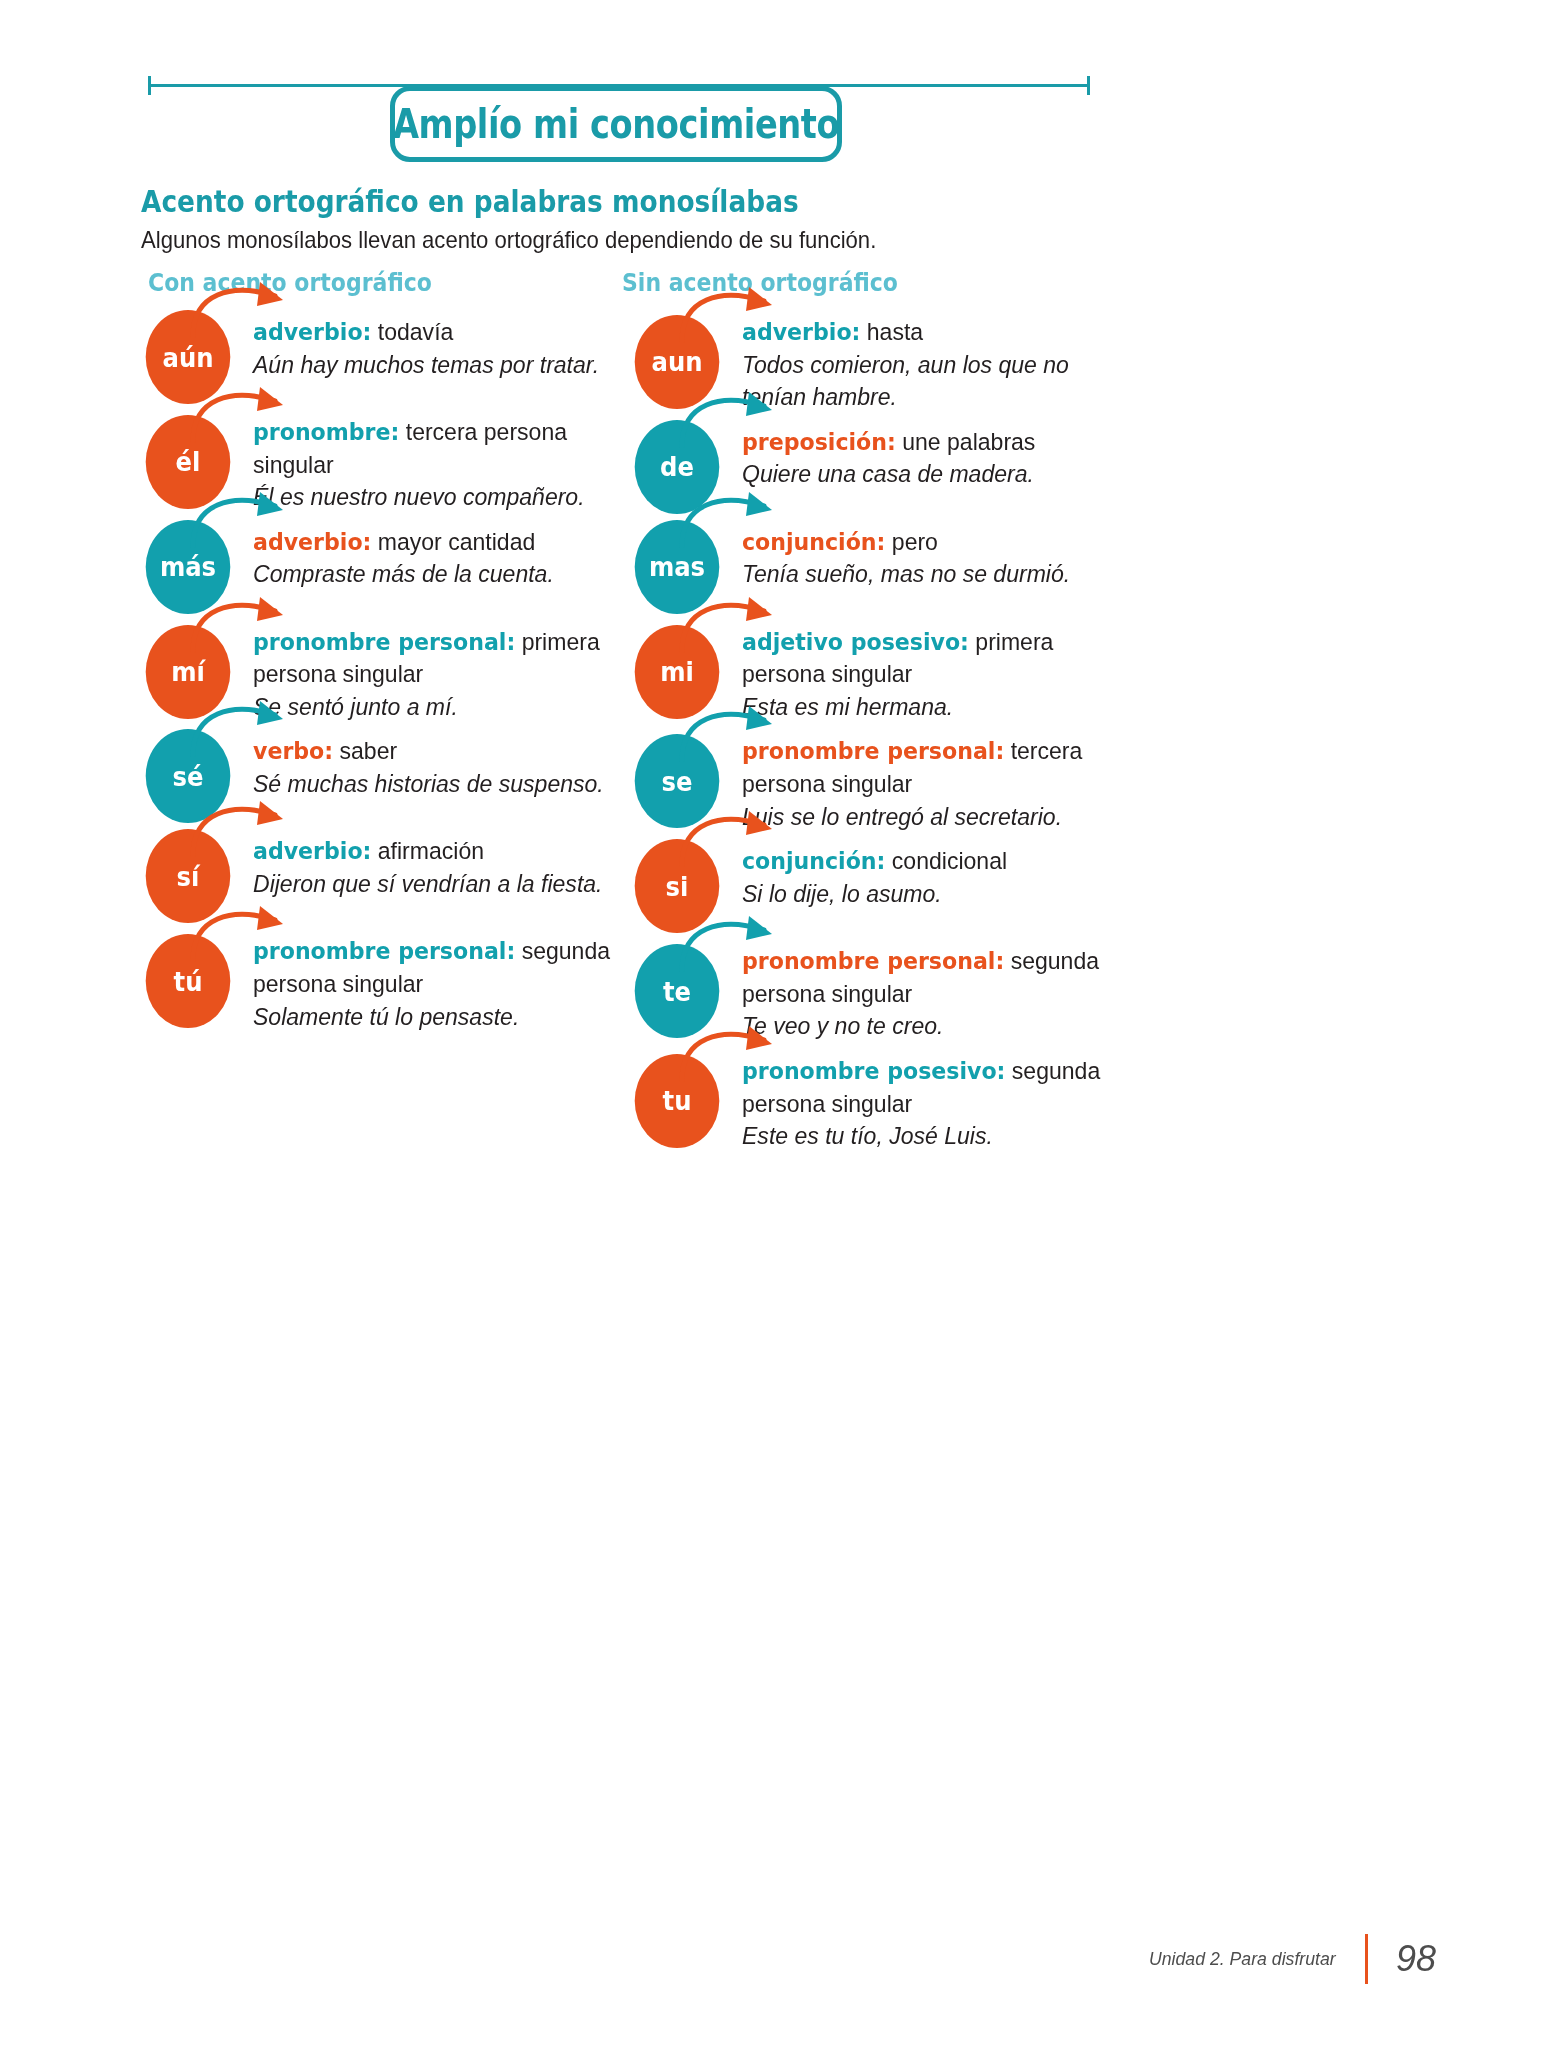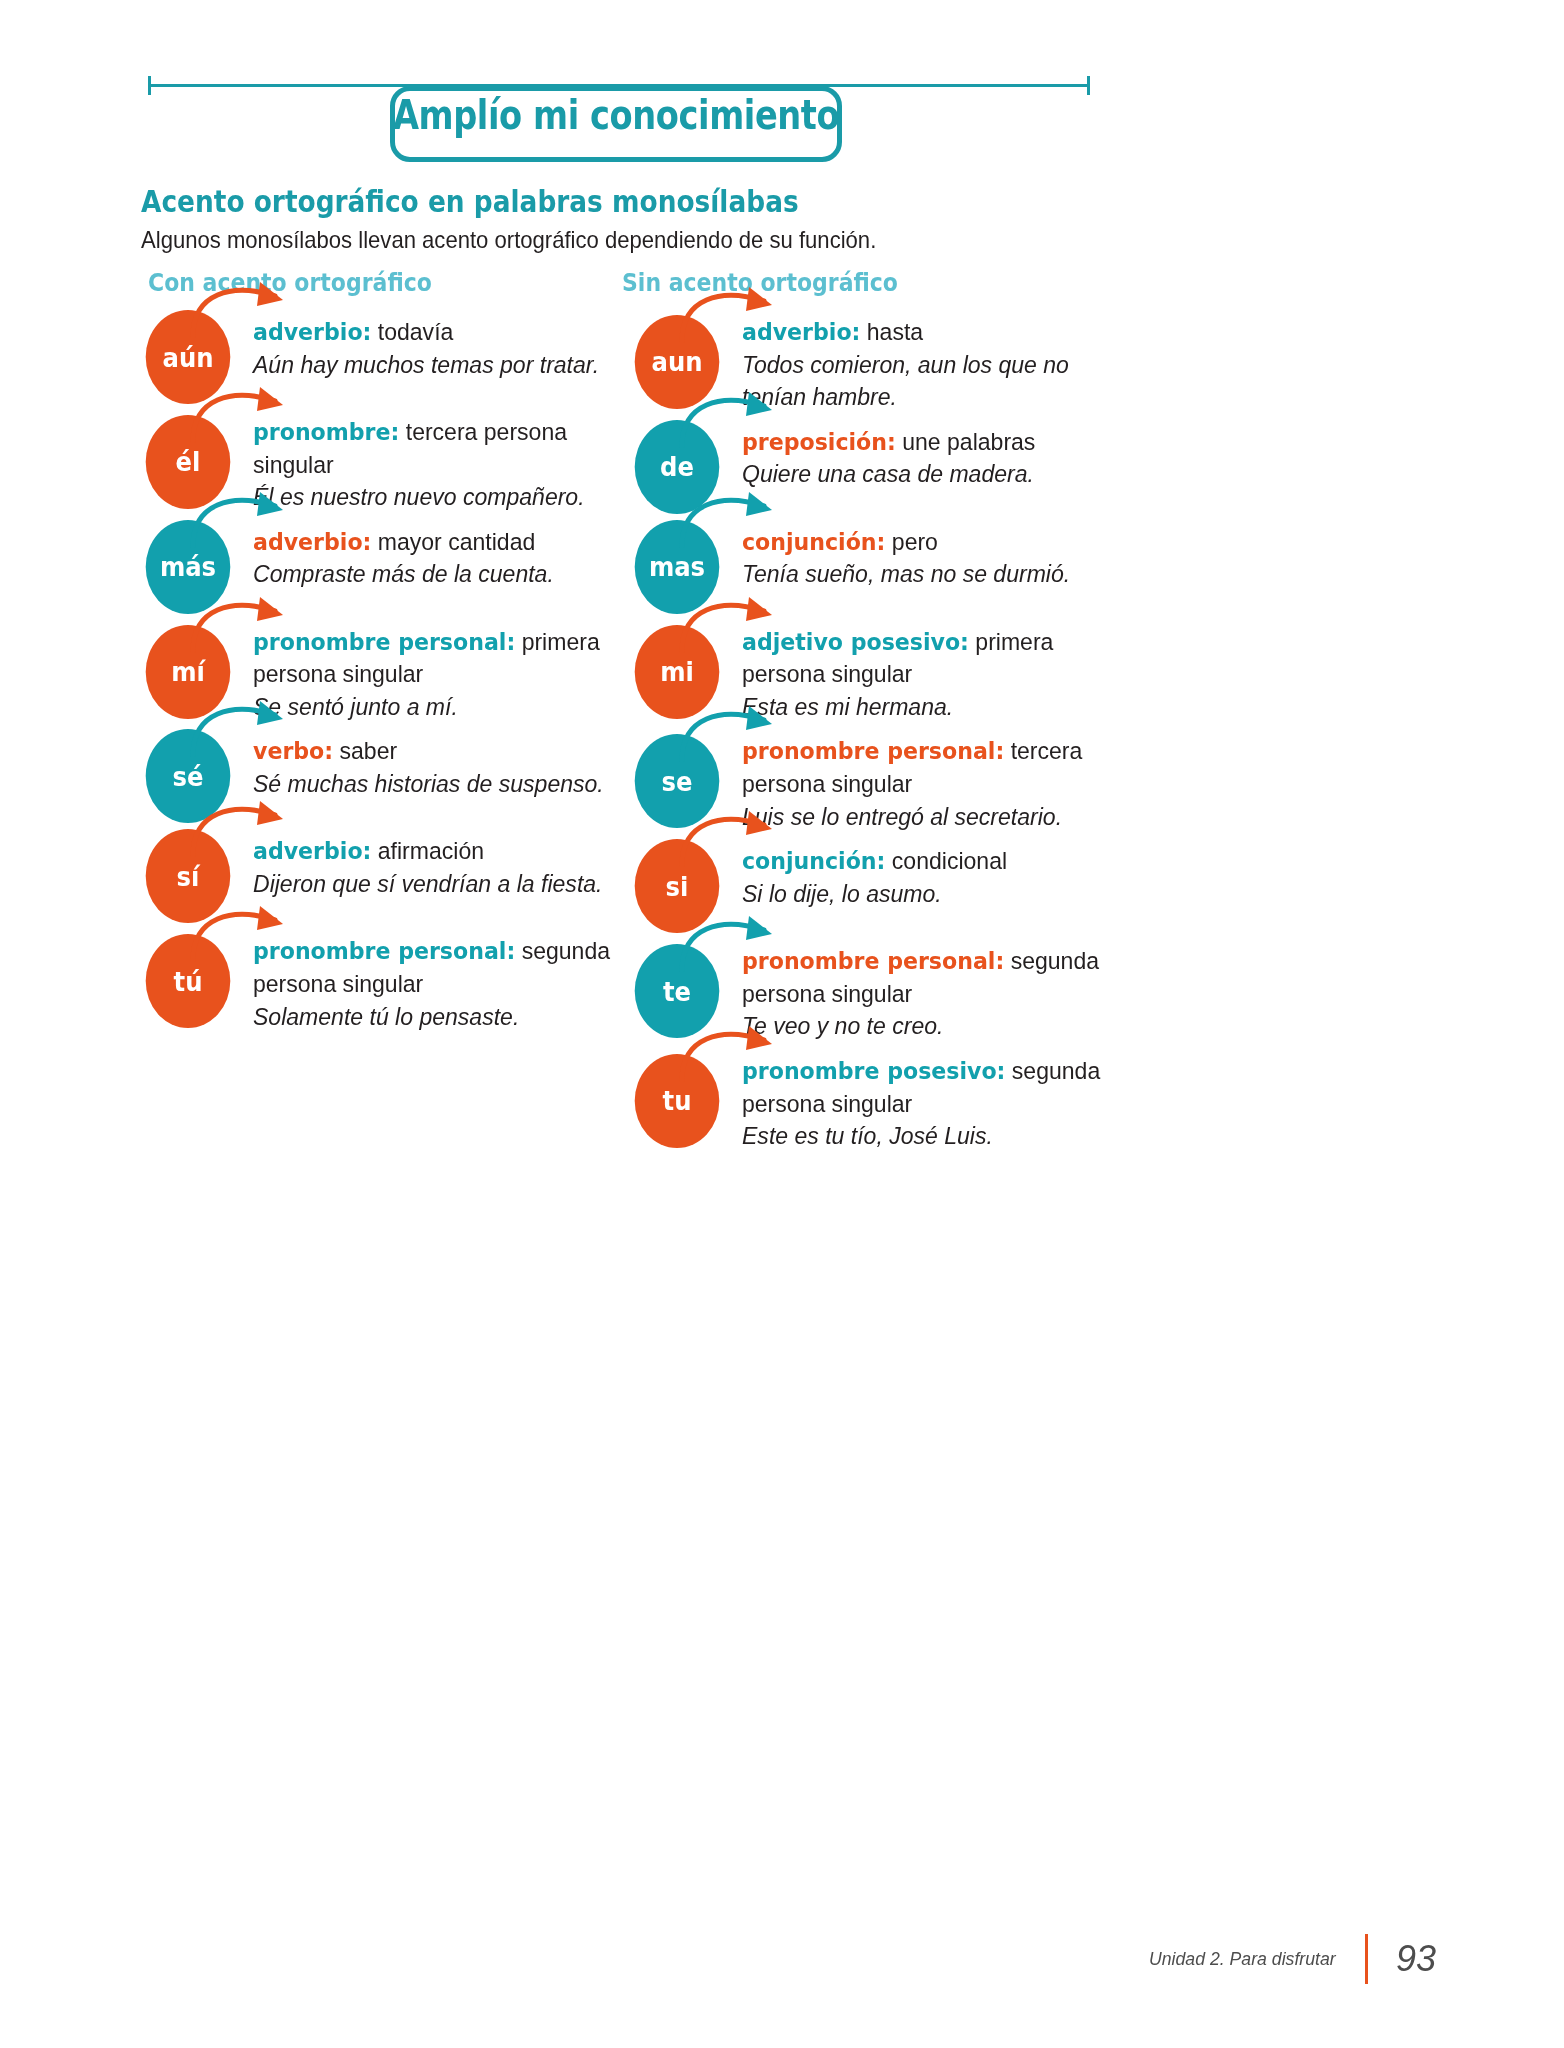--- a/index.html
+++ b/index.html
@@ -53,20 +53,21 @@
     position: absolute;
     left: 390px;
     top: 12px;
     width: 452px;
     height: 76px;
     border: 5px solid #1a9ba8;
     border-radius: 20px;
     background: #ffffff;
     box-sizing: border-box;
     display: flex;
+    align-items: center;
     justify-content: center;
   }
   .header-badge-title {
     font-family: "DejaVu Sans", sans-serif;
     font-weight: bold;
     font-size: 41px;
     letter-spacing: -0.5px;
     color: #1a9ba8;
     transform: scaleX(0.82);
     white-space: nowrap;
@@ -426,16 +427,16 @@
             </div>
           </div>
           <div class="entry-text"><span class="lbl teal">pronombre posesivo:</span><span class="def"> segunda persona singular</span><br><span class="example">Este es tu tío, José Luis.</span></div>
         </div>
       </div>
   </div>
 
   <div class="footer">
     <span class="footer-label">Unidad 2. Para disfrutar</span>
     <span class="footer-divider"></span>
-    <span class="footer-page">93</span>
+    <span class="footer-page">98</span>
   </div>
 
 </div>
 
 </body></html>

